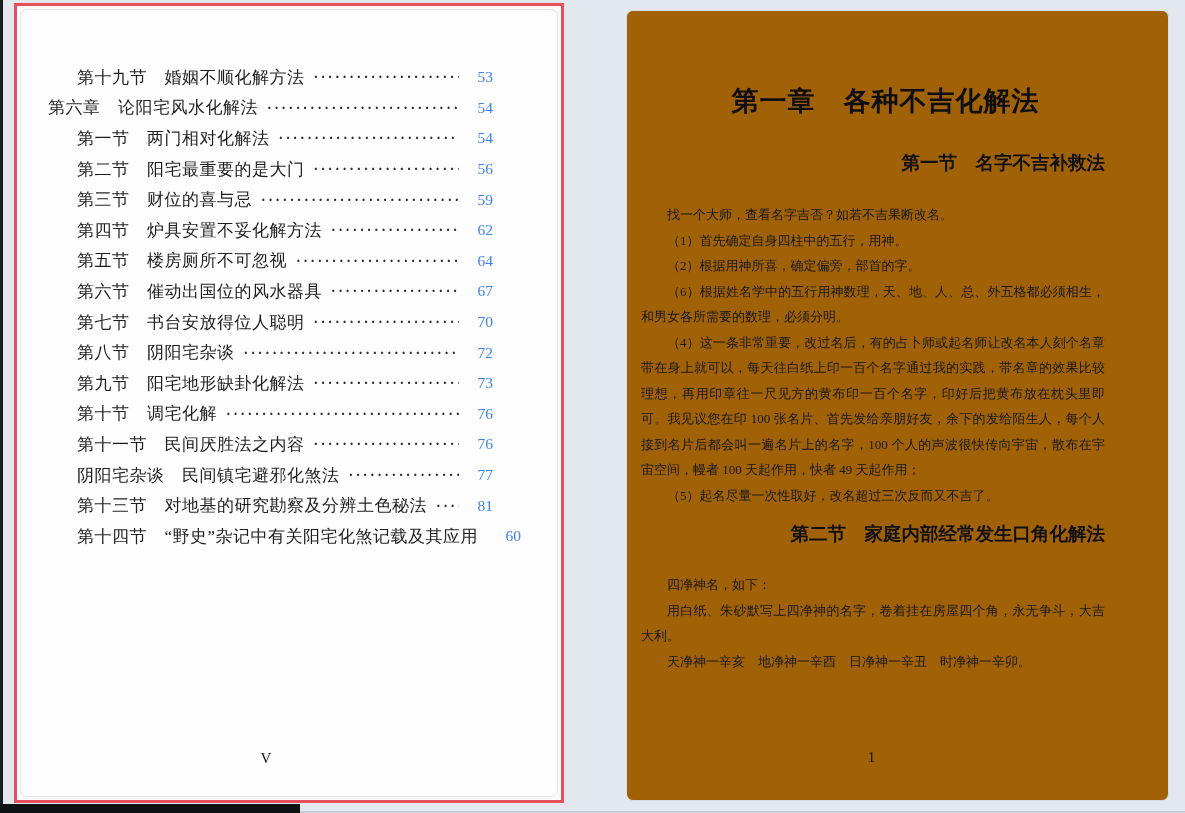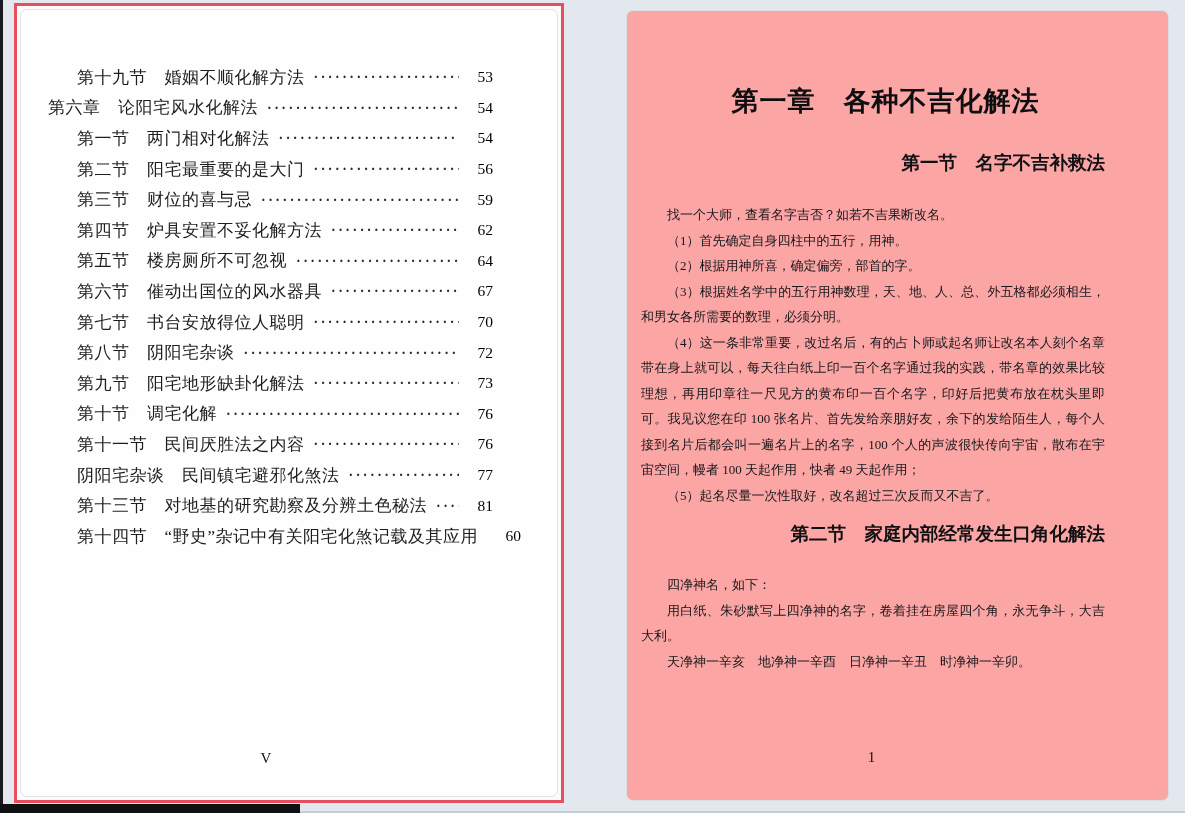--- a/index.html
+++ b/index.html
@@ -28,29 +28,29 @@
   .toc-row {
     display:flex; align-items:center; height:30.6px;
     font-size:17px; color:#1d1d20; white-space:nowrap;
   }
   .lvl-chapter { padding-left:27px; }
   .lvl-section { padding-left:56px; }
   .toc-title { flex:none; letter-spacing:0.5px; }
   .dots { flex:1 1 auto; overflow:hidden; white-space:nowrap; margin:2px 4px 0 9px;
           font-size:14px; letter-spacing:2.5px; color:#2b2b2e; font-weight:700; }
   .dots::after { content:"····································································"; }
-  .toc-pnum { flex:none; width:30px; text-align:right; font-size:15.5px; color:#000000; }
+  .toc-pnum { flex:none; width:30px; text-align:right; font-size:15.5px; color:#3b82f6; }
 
   .page-num-left  { position:absolute; left:0; right:46px; top:740px; text-align:center;
                     font-size:15px; color:#141417; }
 
   
   .page-right {
     position:absolute; left:626px; top:10px; width:543px; height:791px;
-    background:#fca5a5; border:1px solid #dadfe5; box-sizing:border-box;
+    background:#a16207; border:1px solid #dadfe5; box-sizing:border-box;
     padding:0 63px 0 14px; overflow:hidden;
   }
   .chapter-title {
     margin:72px 0 0 25px; text-align:center;
     font-size:27px; font-weight:700; color:#0e0e10; letter-spacing:1px;
   }
   .section-heading { text-align:right; font-size:18.5px; font-weight:700; color:#101013; }
   .sec1 { margin:31px 0 0 25px; }
   .sec2 { margin:13px 0 0 25px;font-family:Liberation Serif, serif; }
   .body-block { margin-top:27px; }
@@ -162,21 +162,21 @@
   </div>
 
   <div class="page page-right">
     <div class="chapter-title">第一章　各种不吉化解法</div>
 
     <div class="section-heading sec1">第一节　名字不吉补救法</div>
     <div class="body-block">
       <p class="body">找一个大师，查看名字吉否？如若不吉果断改名。</p>
       <p class="body">（1）首先确定自身四柱中的五行，用神。</p>
       <p class="body">（2）根据用神所喜，确定偏旁，部首的字。</p>
-      <p class="body">（3）根据姓名学中的五行用神数理，天、地、人、总、外五格都必须相生，和男女各所需要的数理，必须分明。</p>
+      <p class="body">（6）根据姓名学中的五行用神数理，天、地、人、总、外五格都必须相生，和男女各所需要的数理，必须分明。</p>
       <p class="body">（4）这一条非常重要，改过名后，有的占卜师或起名师让改名本人刻个名章带在身上就可以，每天往白纸上印一百个名字通过我的实践，带名章的效果比较理想，再用印章往一尺见方的黄布印一百个名字，印好后把黄布放在枕头里即可。我见议您在印 100 张名片、首先发给亲朋好友，余下的发给陌生人，每个人接到名片后都会叫一遍名片上的名字，100 个人的声波很快传向宇宙，散布在宇宙空间，幔者 100 天起作用，快者 49 天起作用；</p>
       <p class="body">（5）起名尽量一次性取好，改名超过三次反而又不吉了。</p>
     </div>
 
     <div class="section-heading sec2">第二节　家庭内部经常发生口角化解法</div>
     <div class="body-block body-block2">
       <p class="body">四净神名，如下：</p>
       <p class="body">用白纸、朱砂默写上四净神的名字，卷着挂在房屋四个角，永无争斗，大吉大利。</p>
       <p class="body">天净神一辛亥　地净神一辛酉　日净神一辛丑　时净神一辛卯。</p>
     </div>

